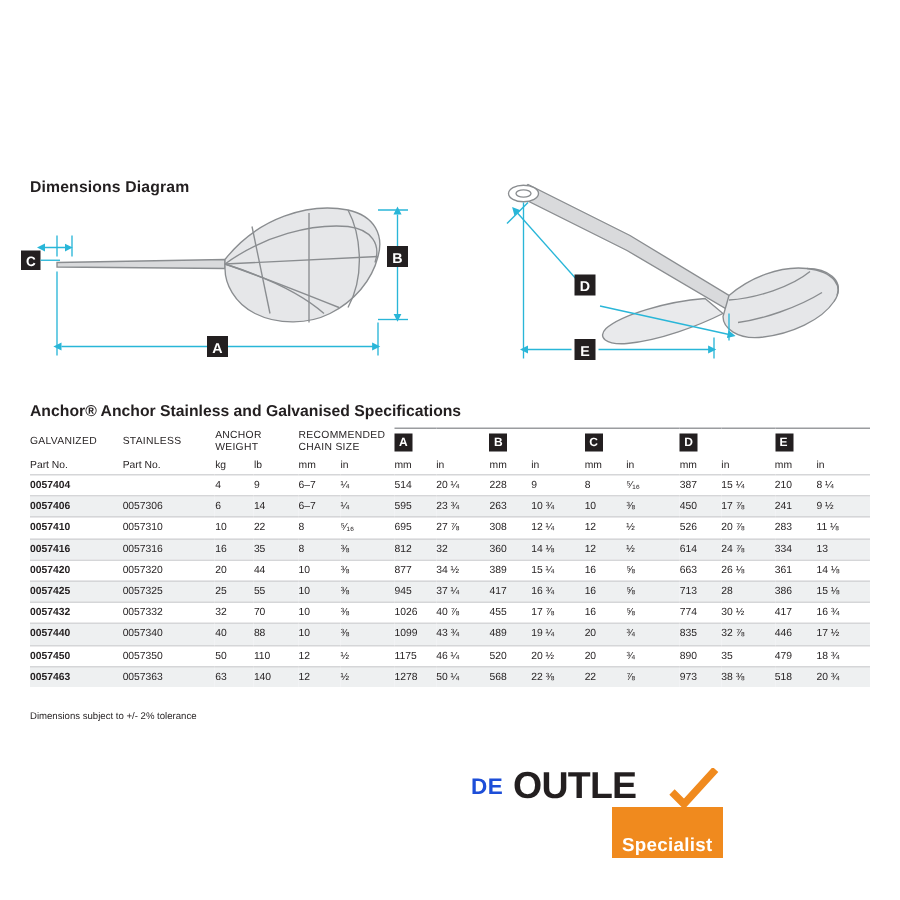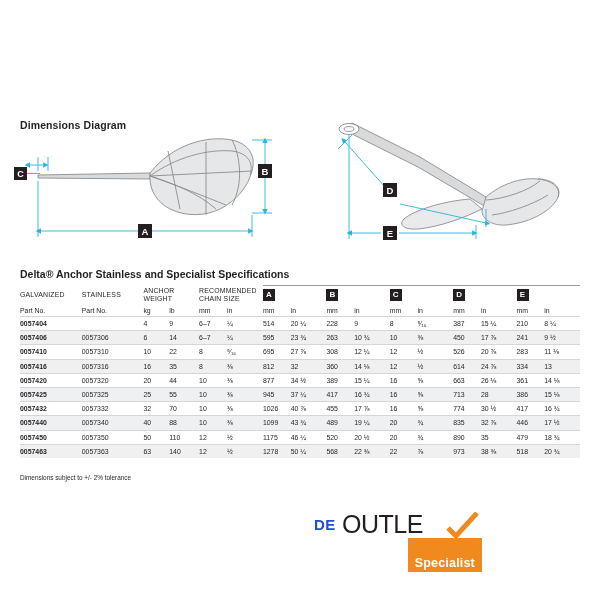--- a/index.html
+++ b/index.html
@@ -135,21 +135,21 @@
     font-size: 15px;
     font-weight: bold;
     color: #1d4ed8;
     letter-spacing: 0.3px;
   }
   .logo .outle {
     position: absolute;
     left: 28px;
     top: -4px;
     font-size: 25px;
-    font-weight: normal;
+    font-weight: bold;
     color: #231f20;
     letter-spacing: -0.5px;
   }
   .logo .tick {
     position: absolute;
     right: 2px;
     top: -2px;
   }
   .logo .specialist {
     position: absolute;
@@ -253,21 +253,21 @@
         <line x1="349" y1="30" x2="349" y2="134"></line>
         <line x1="476" y1="120" x2="476" y2="134"></line>
         <line x1="352" y1="128" x2="381" y2="128" marker-start="url(#arrL)"></line>
         <line x1="399" y1="128" x2="473" y2="128" marker-end="url(#arrR)"></line>
       </g>
       <rect x="383" y="121" width="14" height="14" fill="#231f20"></rect>
       <text x="390" y="132" font-family="Liberation Sans, sans-serif" font-size="9.5" font-weight="bold" fill="#ffffff" text-anchor="middle">E</text>
     </svg>
   </div>
 
-  <div class="table-title">Delta® Anchor Stainless and Specialist Specifications</div>
+  <div class="table-title">Anchor® Anchor Stainless and Galvanised Specifications</div>
 
   <table class="spec">
     <thead>
       <tr class="grp-row">
         <td class="c-gal">GALVANIZED</td>
         <td class="c-sta">STAINLESS</td>
         <td class="c-kg" colspan="2">ANCHOR WEIGHT</td>
         <td colspan="2">RECOMMENDED CHAIN SIZE</td>
         <td colspan="2" class="hdr-line-top"><span class="blk">A</span></td>
         <td colspan="2" class="hdr-line-top"><span class="blk">B</span></td>

